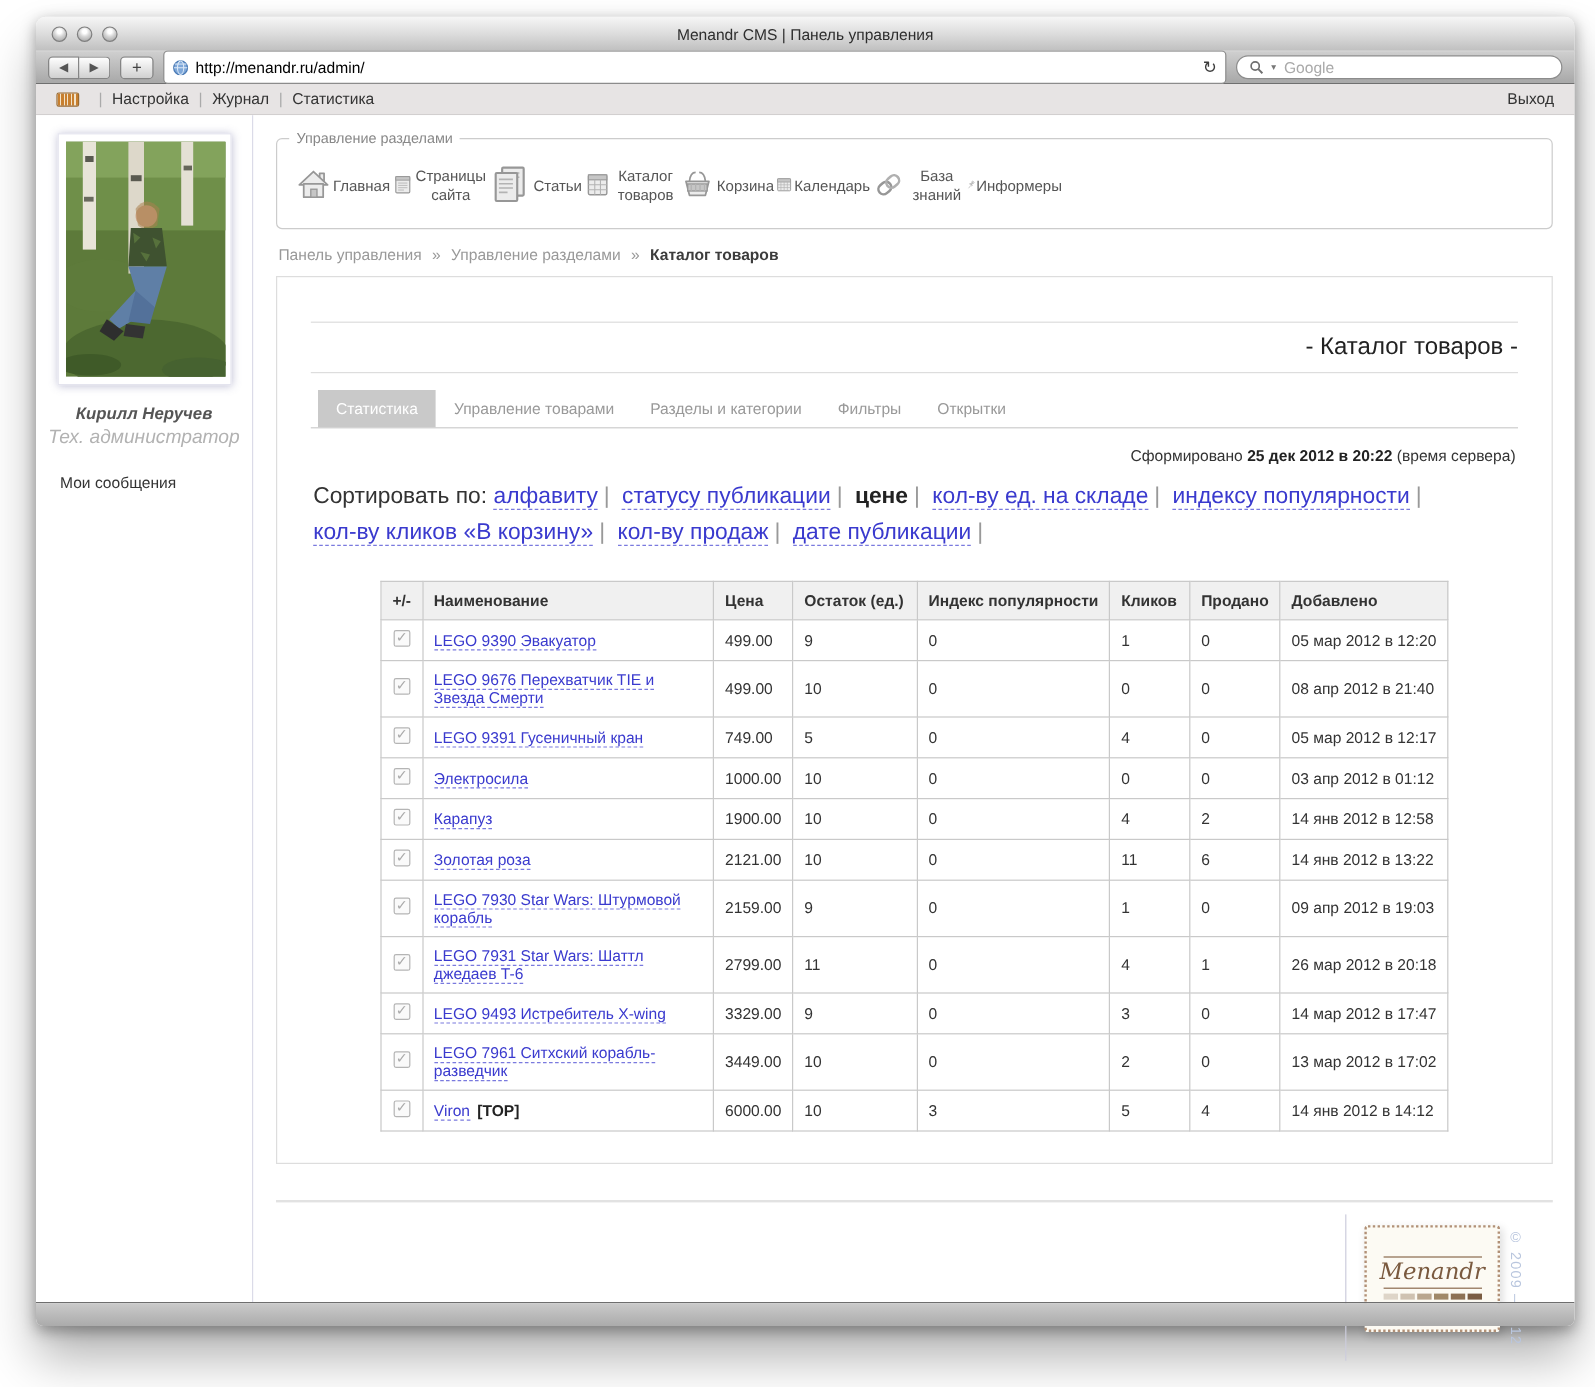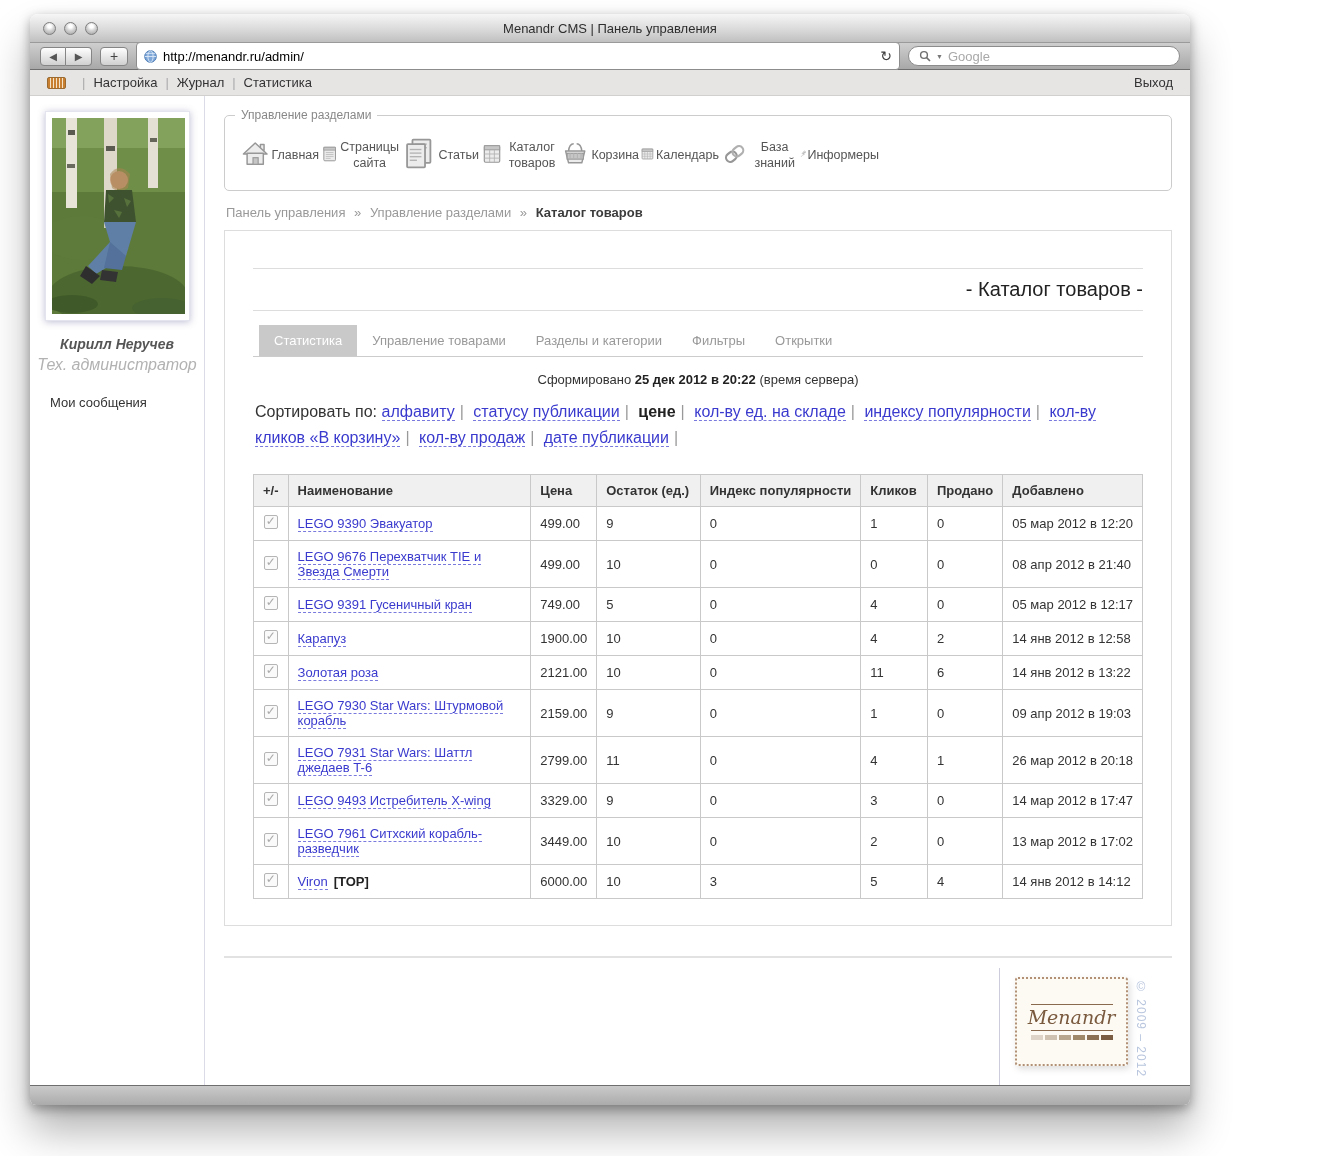--- a/index.html
+++ b/index.html
@@ -1,20 +1,20 @@
 <!DOCTYPE html>
 <html><head>
 <meta charset="utf-8">
 <style>
   * { margin:0; padding:0; box-sizing:border-box; }
   html,body { width:1329px; height:1156px; background:#ffffff; font-family:"Liberation Sans",sans-serif; }
   body { position:relative; overflow:hidden; }
 
   
-  .mac-window { position:absolute; left:30px; top:14px; width:1160px; height:1091px;
+  .mac-window { position:absolute; left:30px; top:14px; width:1282px; height:1091px;
     border-radius:8px 8px 6px 6px; background:#fff;
     box-shadow:0 26px 42px rgba(0,0,0,.30), 0 4px 12px rgba(0,0,0,.35); }
   .titlebar { height:29px; border-radius:8px 8px 0 0; position:relative;
     background:linear-gradient(#f6f6f6,#dadada 55%,#c0c0c0); border-bottom:1px solid #9a9a9a; }
   .titlebar .title { position:absolute; left:0; right:0; top:7px; text-align:center;
     font-size:13px; color:#2e2e2e; }
   .lights { position:absolute; left:13px; top:8px; display:flex; gap:8px; }
   .light { width:13px; height:13px; border-radius:50%;
     background:radial-gradient(circle at 50% 30%, #ffffff 0 18%, #d6d6d6 45%, #9c9c9c 100%);
     border:1px solid #7e7e7e; }
@@ -73,24 +73,24 @@
   .crumb-last { color:#3c3c3c; font-weight:bold; }
 
   .content-box { border:1px solid #ddd; background:#fff; padding:37px 28px 26px; min-height:688px; }
   .hr-line { border-top:1px solid #ddd; }
   .cat-title { text-align:right; font-weight:normal; font-size:20px; color:#222; padding:9px 0; }
 
   .tabs { margin-top:14px; border-bottom:1px solid #ccc; display:flex; padding-left:6px; }
   .tab { padding:8px 15px; font-size:13px; color:#999; cursor:pointer; white-space:nowrap; }
   .tab.active { background:#c9c9c9; color:#fff; }
 
-  .generated { text-align:center; font-size:13px; color:#333; margin:15px 2px 0; }
+  .generated { text-align:right; font-size:13px; color:#333; margin:15px 2px 0; }
   .generated b { color:#222; }
 
-  .sortline { font-size:16px; color:#333; margin:12px 2px 24px; line-height:1.6; max-width:960px; }
+  .sortline { font-size:19px; color:#333; margin:12px 2px 24px; line-height:1.6; max-width:960px; }
   .sort-link { color:#3a3ace; border-bottom:1px dashed #7a7ade; cursor:pointer; }
   .sort-link.sort-active { color:#222; font-weight:bold; border-bottom:none; cursor:default; }
   .sort-sep { color:#999; margin:0 5px; }
 
   table.stats { width:890px; margin:2px auto 0; border-collapse:collapse; font-size:13px; color:#333; }
   .stats th { background:#f0f0f0; border:1px solid #c9c9c9; text-align:left; padding:8px 9px; font-weight:bold; white-space:nowrap; }
   .stats td { border:1px solid #c9c9c9; padding:8px 9px; vertical-align:middle; }
   .col-check { width:27px; text-align:center; }
   .col-name  { width:281px; }
   .col-price { width:57px; }
@@ -401,20 +401,30 @@
                 <td class="col-check"><span class="cb"></span></td>
                 <td class="col-name"><a class="name-link">LEGO 9391 Гусеничный кран</a></td>
                 <td class="col-price">749.00</td>
                 <td class="col-stock">5</td>
                 <td class="col-pop">0</td>
                 <td class="col-clicks">4</td>
                 <td class="col-sold">0</td>
                 <td class="col-added">05 мар 2012 в 12:17</td>
               </tr>
 
+              <tr>
+                <td class="col-check"><span class="cb"></span></td>
+                <td class="col-name"><a class="name-link">Электросила</a></td>
+                <td class="col-price">1000.00</td>
+                <td class="col-stock">10</td>
+                <td class="col-pop">0</td>
+                <td class="col-clicks">0</td>
+                <td class="col-sold">0</td>
+                <td class="col-added">03 апр 2012 в 01:12</td>
+              </tr>
 
 
               <tr>
                 <td class="col-check"><span class="cb"></span></td>
                 <td class="col-name"><a class="name-link">Карапуз</a></td>
                 <td class="col-price">1900.00</td>
                 <td class="col-stock">10</td>
                 <td class="col-pop">0</td>
                 <td class="col-clicks">4</td>
                 <td class="col-sold">2</td>

